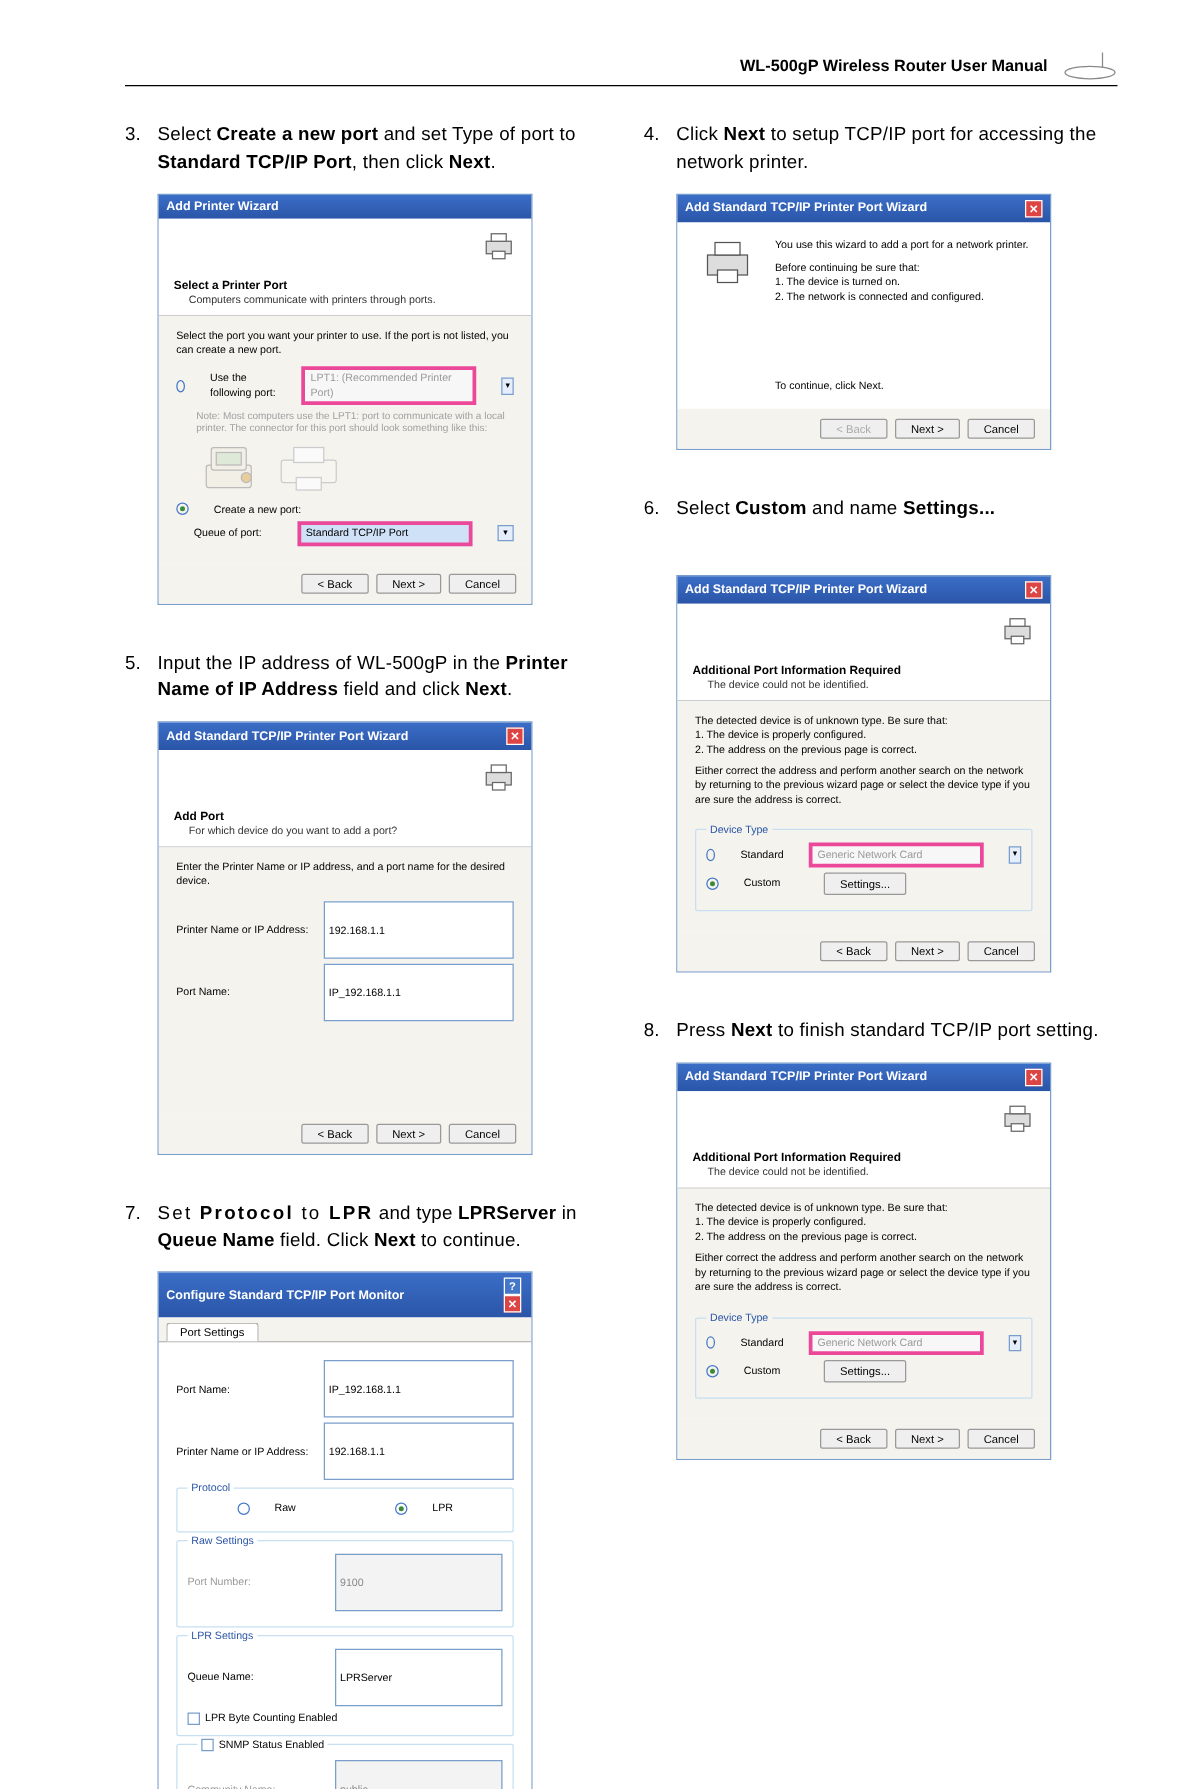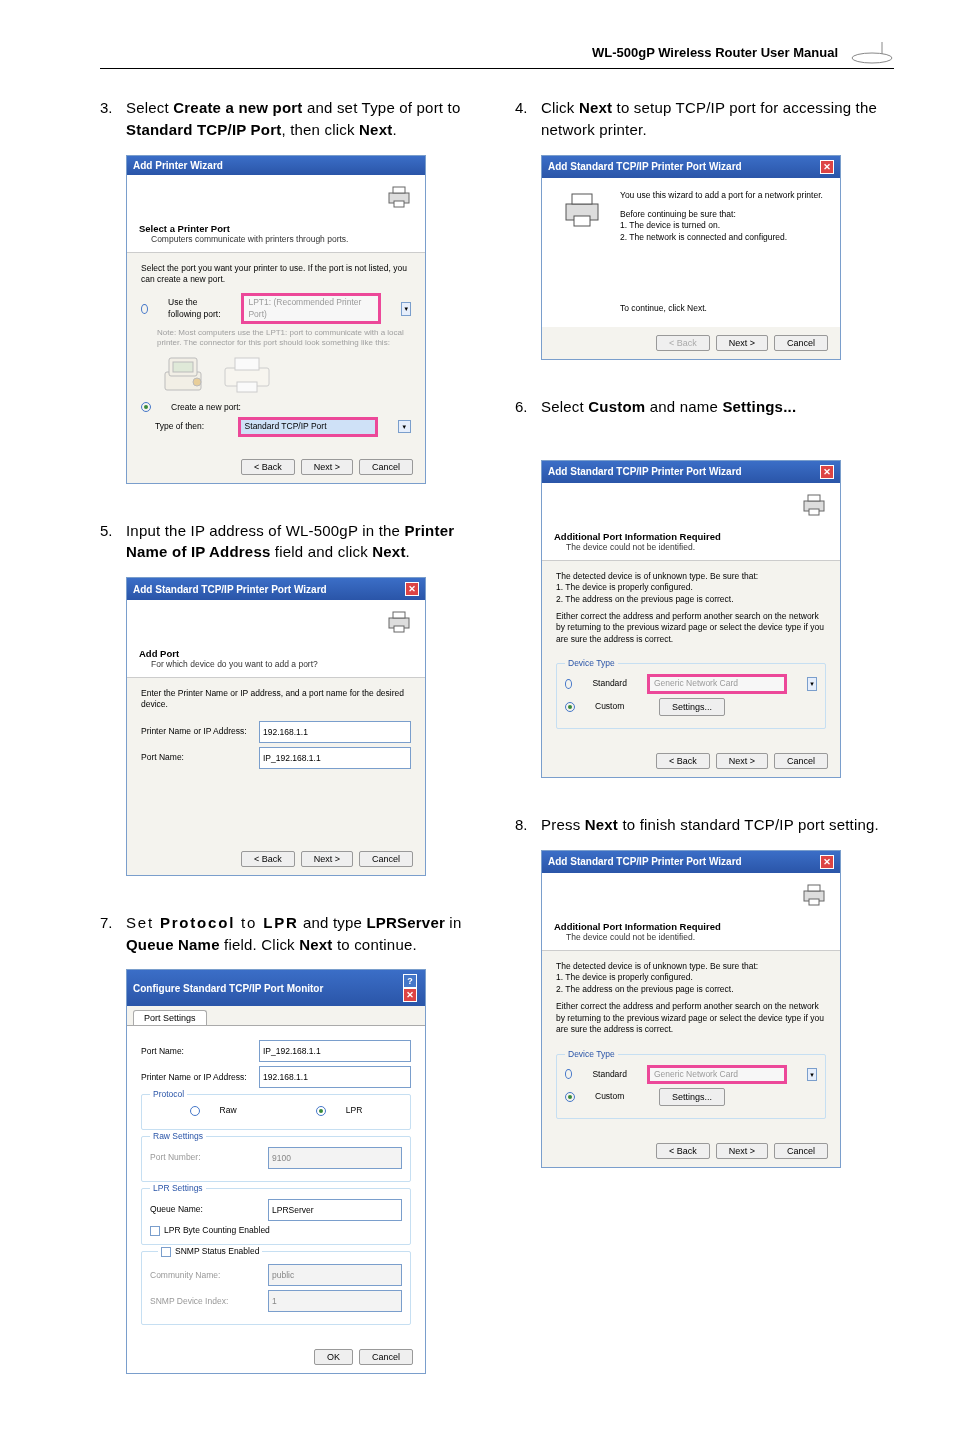--- a/index.html
+++ b/index.html
@@ -28,21 +28,21 @@
   .btn { border: 1px solid #999; background: #efefef; padding: 2px 12px; font-size: 9px; border-radius: 2px; }
   .radio-row { display: flex; align-items: center; gap: 20px; margin: 4px 0; }
   .radio-c { width: 10px; height: 10px; border: 1px solid #4577c9; border-radius: 50%; display: inline-flex; align-items: center; justify-content: center; }
   .radio-c.sel::after { content: ""; width: 4px; height: 4px; background: #3a8a3a; border-radius: 50%; }
   .sel-box { border: 3px solid #ec4899; background: #fff; padding: 1px 4px; font-size: 8.5px; display: inline-block; min-width: 140px; }
   .sel-box.blue { background: #cfe1f7; }
   .sel-box.disabled { color: #9a9a9a; background: #f7f7f7; }
   .sel-arrow { display: inline-block; border: 1px solid #7a9ecc; background: #e6eefb; width: 14px; text-align: center; font-size: 7px; vertical-align: top; padding: 1px 0; }
   .field-row { display: flex; align-items: center; margin: 4px 0; gap: 8px; }
   .field-row label { width: 110px; font-size: 8.5px; }
-  .field-row input { border: 1px solid #7a9ecc; font-size: 8.5px; padding: 5px 3px; flex: 1; }
+  .field-row input { border: 1px solid #7a9ecc; font-size: 8.5px; padding: 17px 3px; flex: 1; }
   .field-row input:disabled { background: #f3f3f3; color: #888; }
   .fieldset { border: 1px solid #c6dff2; border-radius: 2px; padding: 6px 8px 8px 8px; margin: 6px 0; position: relative; }
   .fieldset .legend { position: absolute; top: -6px; left: 8px; background: #f4f3ee; padding: 0 3px; font-size: 8.5px; color: #2a55a8; }
   .fieldset.white .legend { background: #fff; }
   .chk { width: 10px; height: 10px; border: 1px solid #7a9ecc; display: inline-block; vertical-align: middle; margin-right: 4px; }
   .welcome-col { display: flex; gap: 10px; }
   .welcome-left { width: 56px; display: flex; align-items: flex-start; justify-content: center; }
   .welcome-right { flex: 1; }
   .welcome-right h3 { font-size: 12.5px; font-weight: bold; margin-bottom: 6px; }
   .tab-strip { border-bottom: 1px solid #aaa; padding-left: 6px; }
@@ -107,21 +107,21 @@
                 <rect x="4" y="12" width="44" height="18" rx="2" fill="#f7f5ef" stroke="#ccc"></rect>
                 <rect x="14" y="2" width="24" height="12" fill="#fafafa" stroke="#ccc"></rect>
                 <rect x="16" y="26" width="20" height="10" fill="#fafafa" stroke="#ccc"></rect>
               </svg>
           </div>
           <div class="radio-row">
             <span class="radio-c sel"></span>
             <span>Create a new port:</span>
           </div>
           <div class="radio-row" style="margin-left:14px;">
-            <span style="width:66px;">Type of then:</span>
+            <span style="width:66px;">Queue of port:</span>
             <span class="sel-box blue" style="flex:1">Standard TCP/IP Port</span>
               <span class="sel-arrow">▾</span>
           </div>
         </div>
         <div class="dlg-btns">
           <span class="btn">&lt; Back</span>
           <span class="btn">Next &gt;</span>
           <span class="btn">Cancel</span>
         </div>
       </div>

